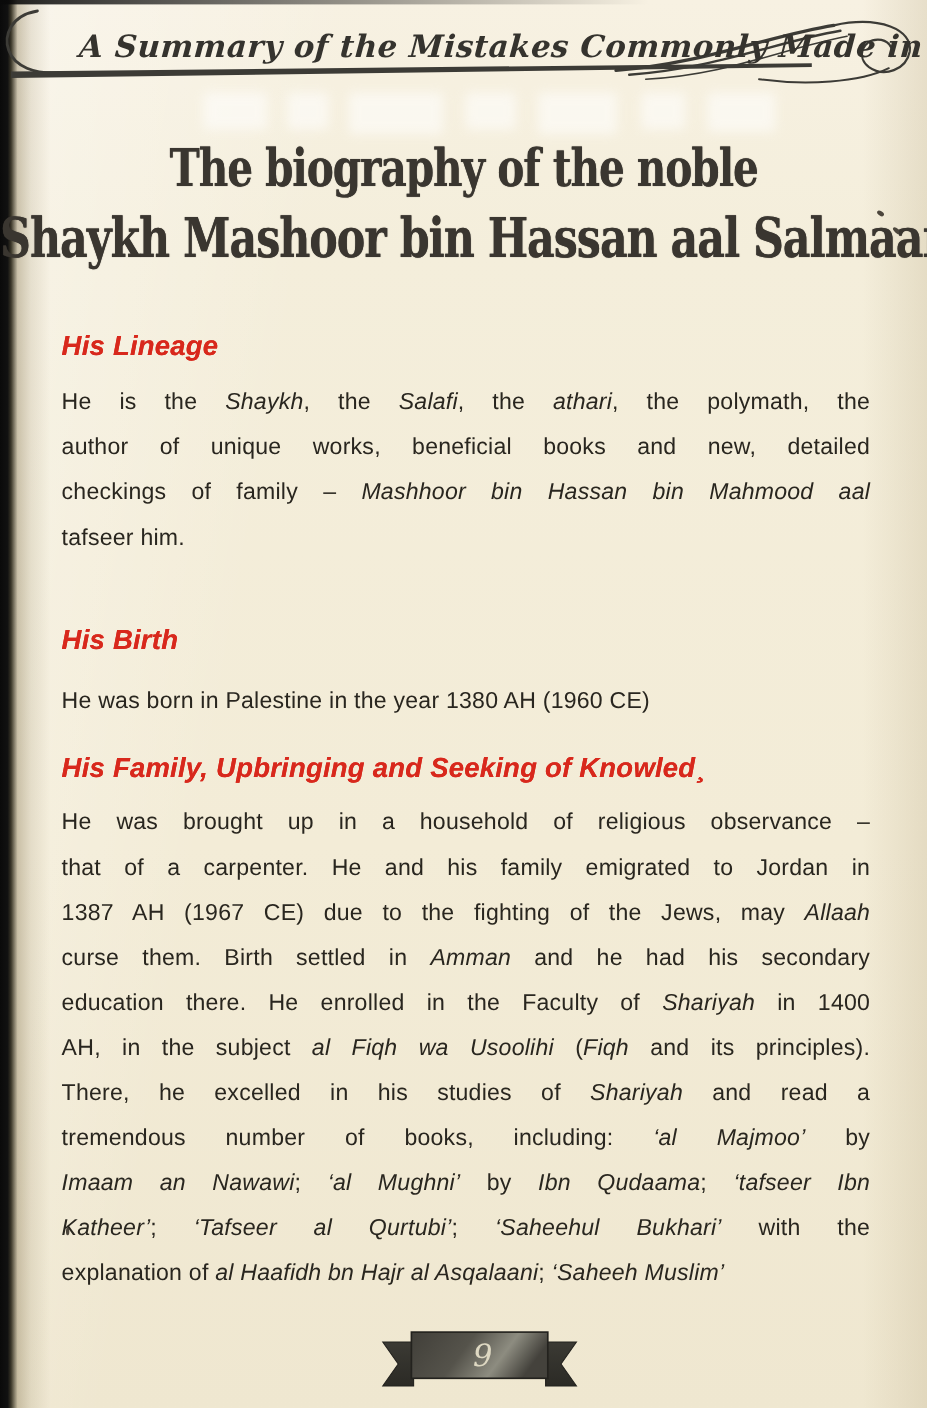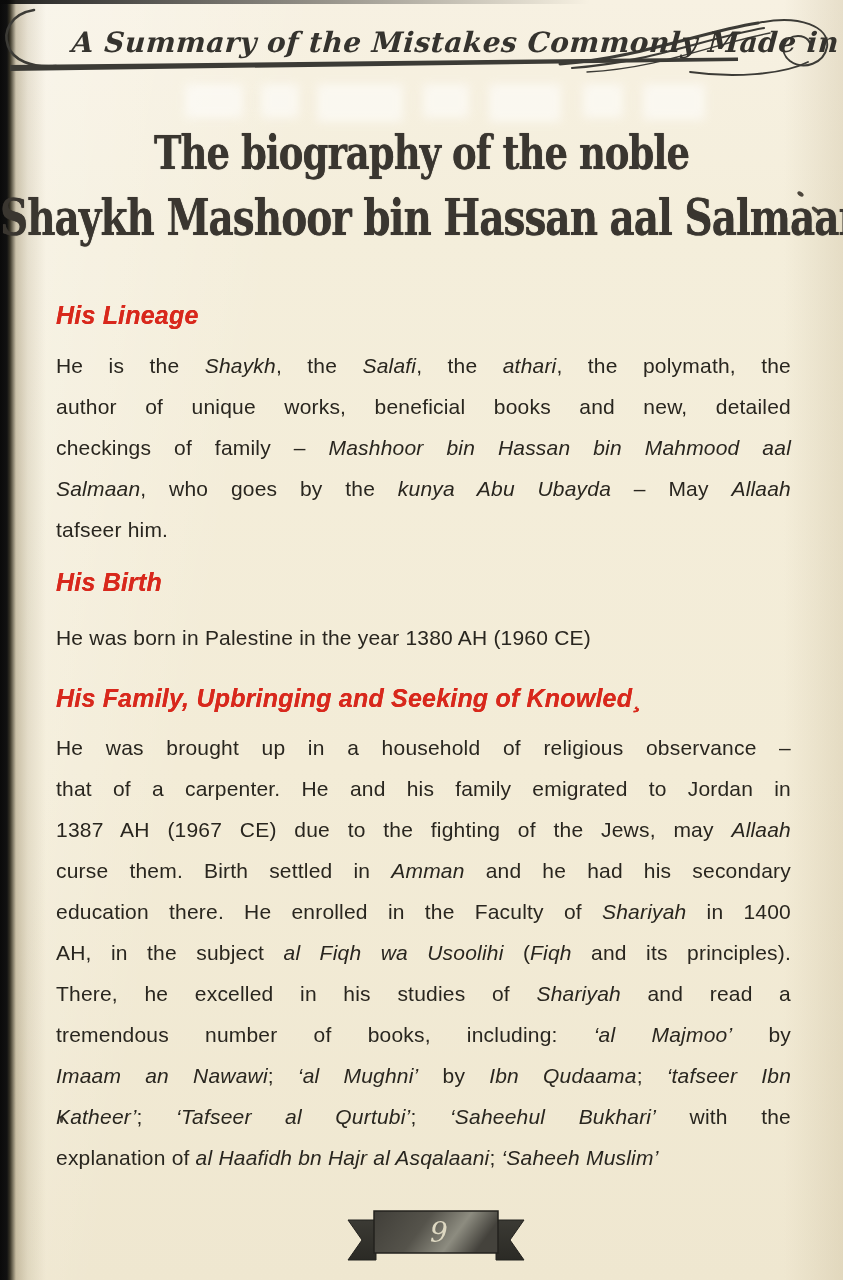--- a/index.html
+++ b/index.html
@@ -108,21 +108,20 @@
 
   <div class="title-line title-1">The biography of the noble</div>
   <div class="title-line title-2">Shaykh Mashoor bin Hassan aal Salmaan</div>
 
   <div class="content">
     <h2 class="sec-heading" id="h-lineage">His Lineage</h2>
     <div class="para" id="p-lineage">
         <div class="line"><span>He is the </span><i>Shaykh</i><span>, the </span><i>Salafi</i><span>, the </span><i>athari</i><span>, the polymath, the</span></div>
         <div class="line"><span>author of unique works, beneficial books and new, detailed</span></div>
         <div class="line"><span>checkings of family – </span><i>Mashhoor bin Hassan bin Mahmood aal</i></div>
-        <div class="line"><i>Salmaan</i><span>, who goes by the </span><i>kunya Abu Ubayda</i><span> – May </span><i>Allaah</i></div>
         <div class="line last"><span>tafseer him.</span></div>
       </div>
 
     <h2 class="sec-heading" id="h-birth">His Birth</h2>
     <div class="para" id="p-birth">
         <div class="line last"><span>He was born in Palestine in the year 1380 AH (1960 CE)</span></div>
       </div>
 
     <h2 class="sec-heading" id="h-family">His Family, Upbringing and Seeking of Knowled¸</h2>
     <div class="para" id="p-family">

